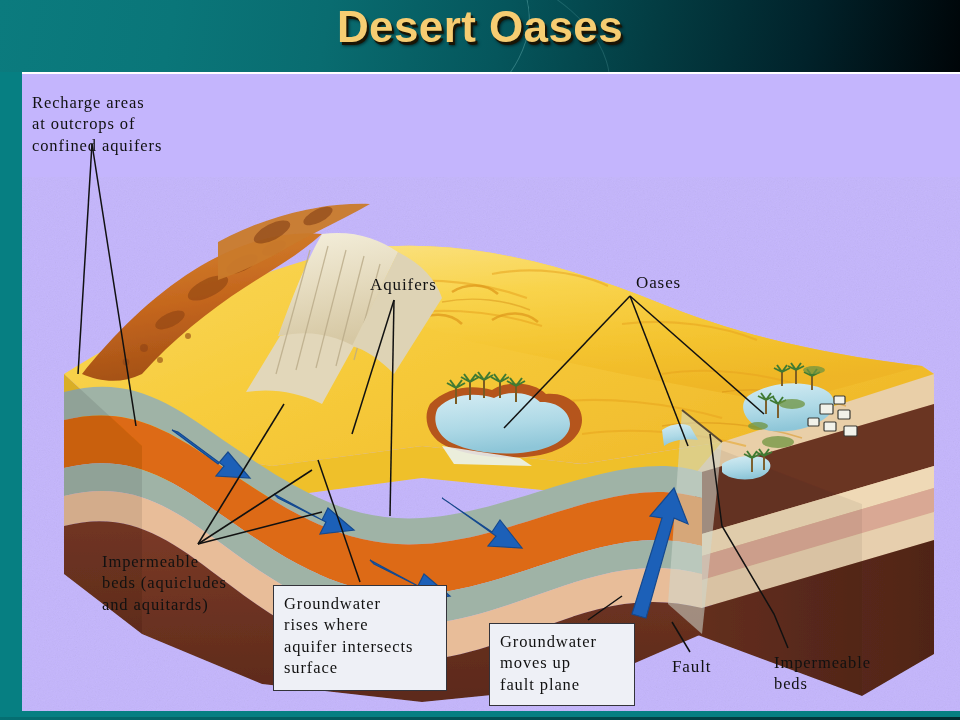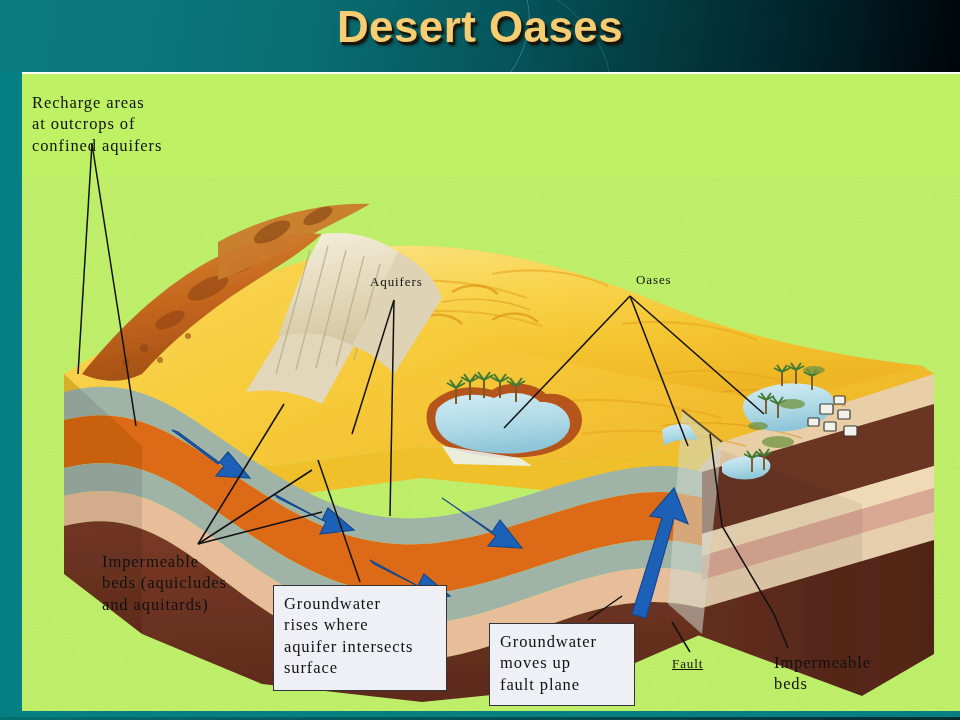--- a/index.html
+++ b/index.html
@@ -19,34 +19,34 @@
     font-family:"Liberation Sans",sans-serif;font-weight:bold;font-size:44px;letter-spacing:.4px;
     color:#f6cd72;text-shadow:2px 3px 0 #1a1505,3px 4px 3px rgba(0,0,0,.55);}
 
   
   #edge-left{position:absolute;left:0;top:72px;width:22px;height:648px;background:#067f82;}
   #edge-bottom{position:absolute;left:0;bottom:0;width:960px;height:9px;background:#067f82;}
   #edge-bottom-dark{position:absolute;left:0;bottom:0;width:960px;height:3px;
     background:linear-gradient(90deg,#056f72,#034a4e 60%,#022b30);}
 
   
-  #figure{position:absolute;left:22px;top:74px;width:938px;height:637px;background:#bef264;}
+  #figure{position:absolute;left:22px;top:74px;width:938px;height:637px;background:#c4b5fd;}
   #fig-svg{position:absolute;left:0;top:0;width:938px;height:637px;}
 
   
   .lbl{position:absolute;font-family:"Liberation Serif",serif;color:#111;
     letter-spacing:.9px;line-height:1.30;white-space:pre-line;}
   .lbl-sm{font-size:16.5px;}
-  .lbl-md{font-size:13px;}
+  .lbl-md{font-size:17px;}
 
   #lbl-recharge{left:10px;top:18px;}
   #lbl-aquifers{left:348px;top:200px;}
   #lbl-oases{left:578px;top:198px;margin-left:36px;}
   #lbl-imperm-left{left:80px;top:477px;}
-  #lbl-fault{left:650px;top:582px;text-decoration:underline;}
+  #lbl-fault{left:650px;top:582px;}
   #lbl-imperm-right{left:752px;top:578px;}
 
   .callout{position:absolute;background:#eef0f6;border:1.6px solid #33333a;
     font-family:"Liberation Serif",serif;font-size:16.5px;color:#111;letter-spacing:.9px;
     line-height:1.30;white-space:pre-line;padding:7px 13px 8px 10px;box-sizing:border-box;}
   #box-rises{left:251px;top:511px;width:174px;height:106px;}
   #box-fault{left:467px;top:549px;width:146px;height:83px;}
 </style>
 </head>
 <body>

